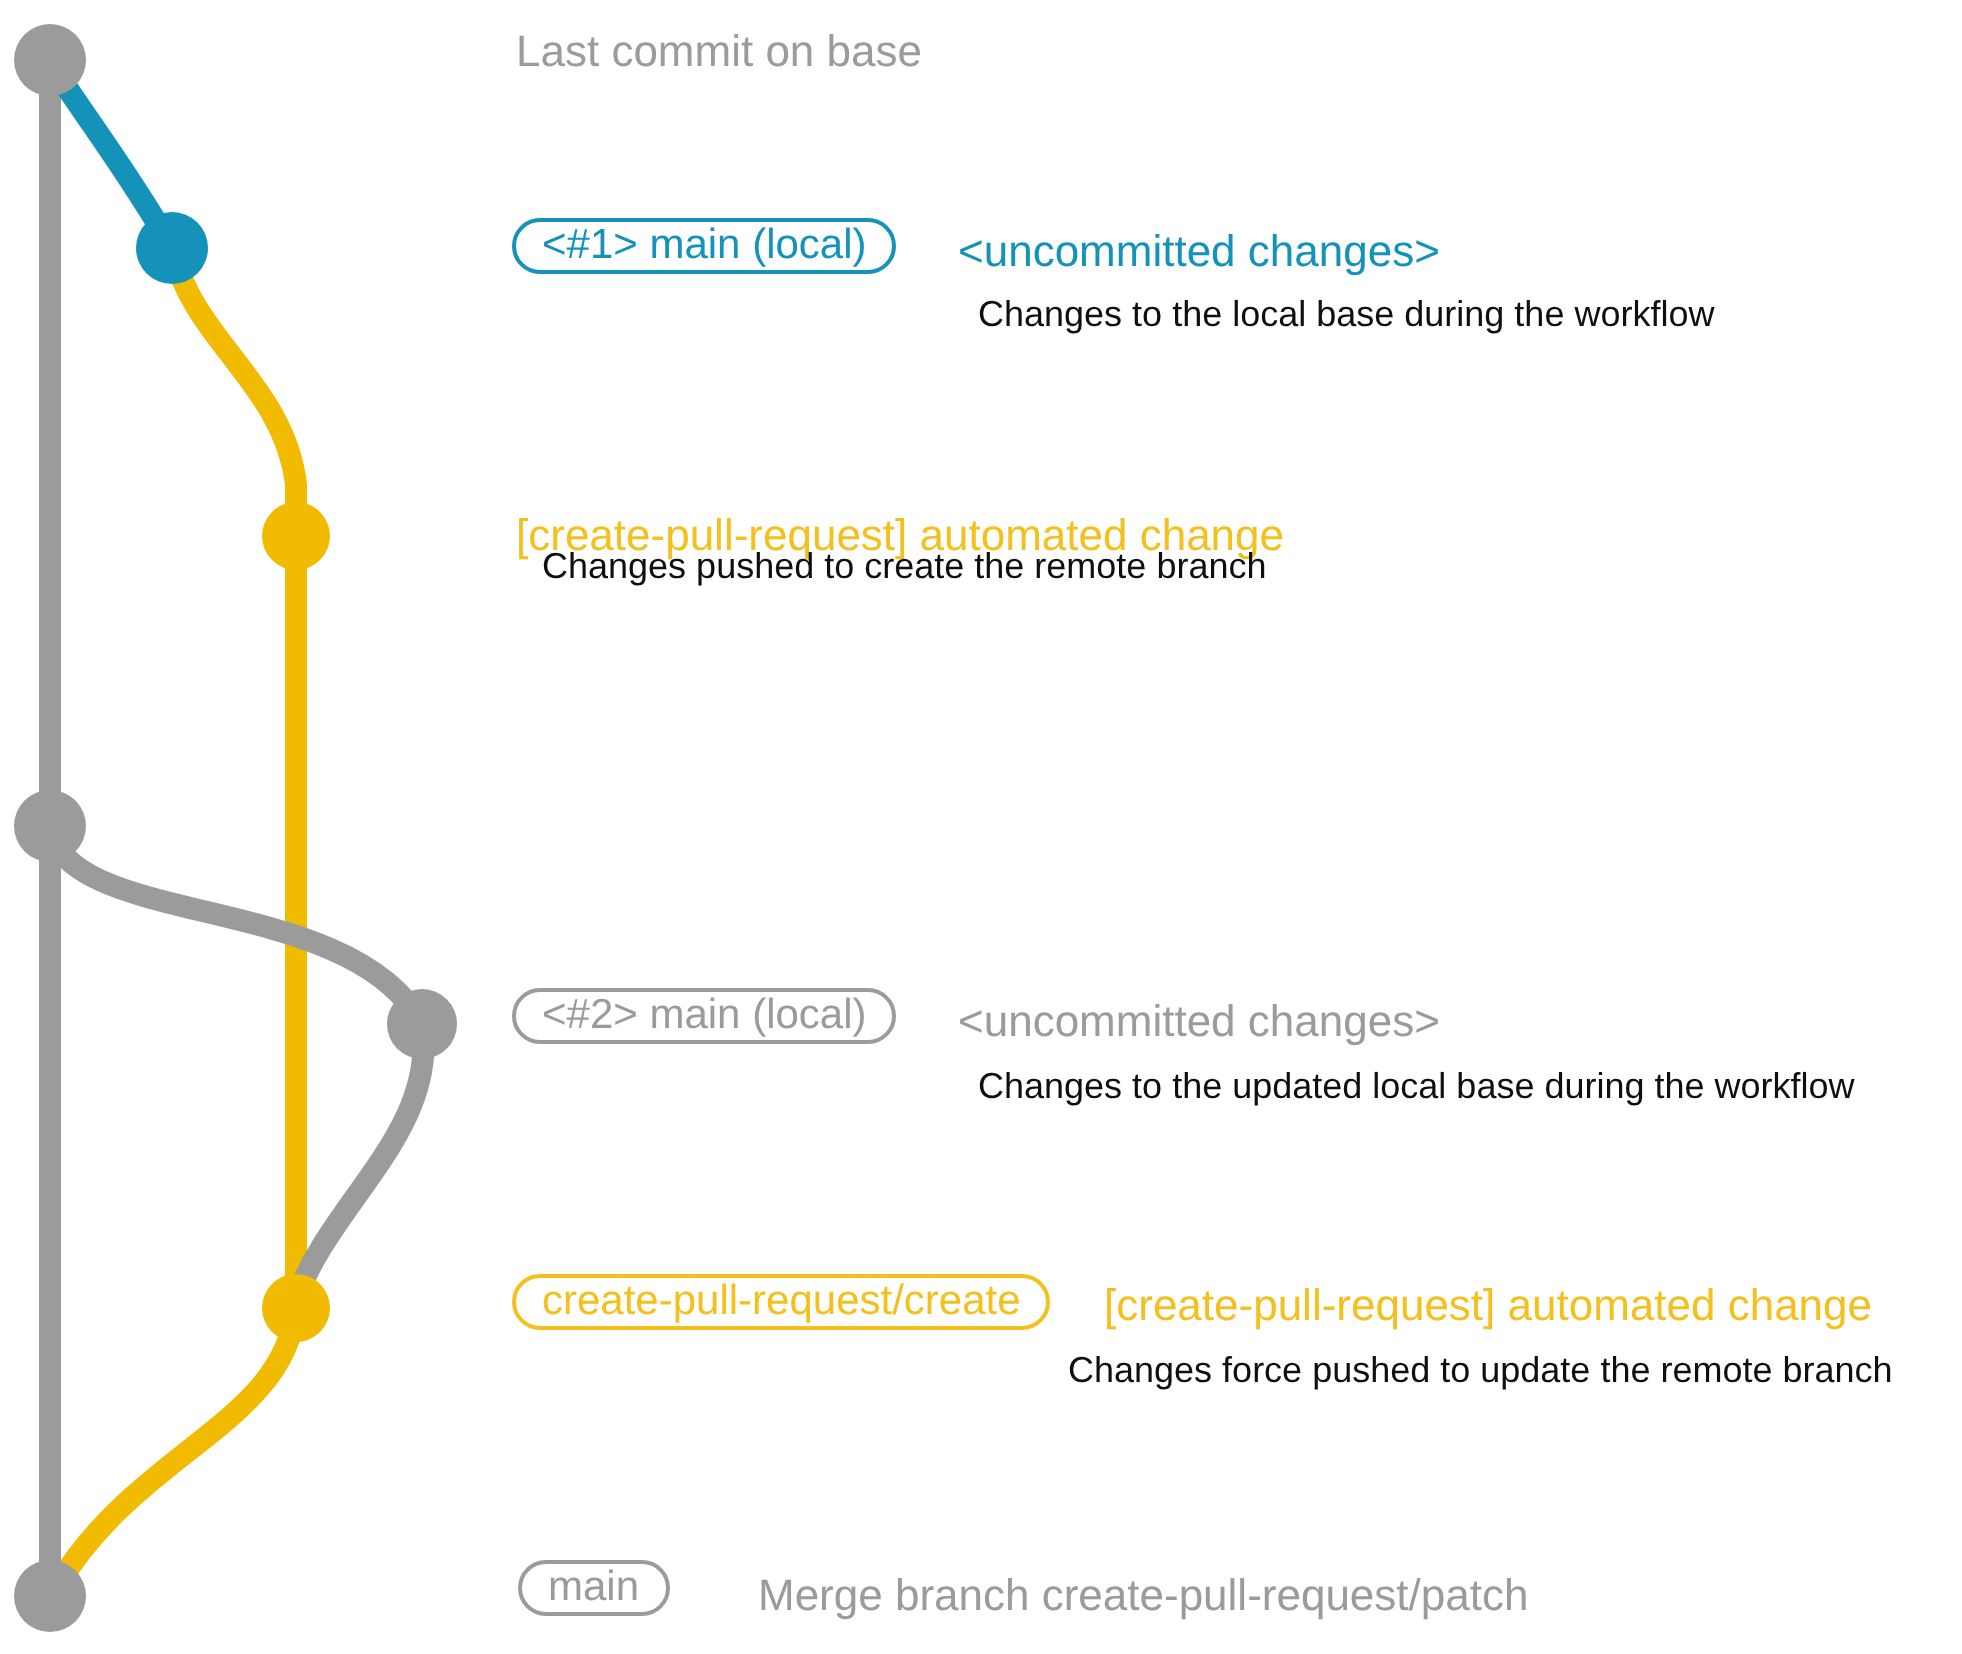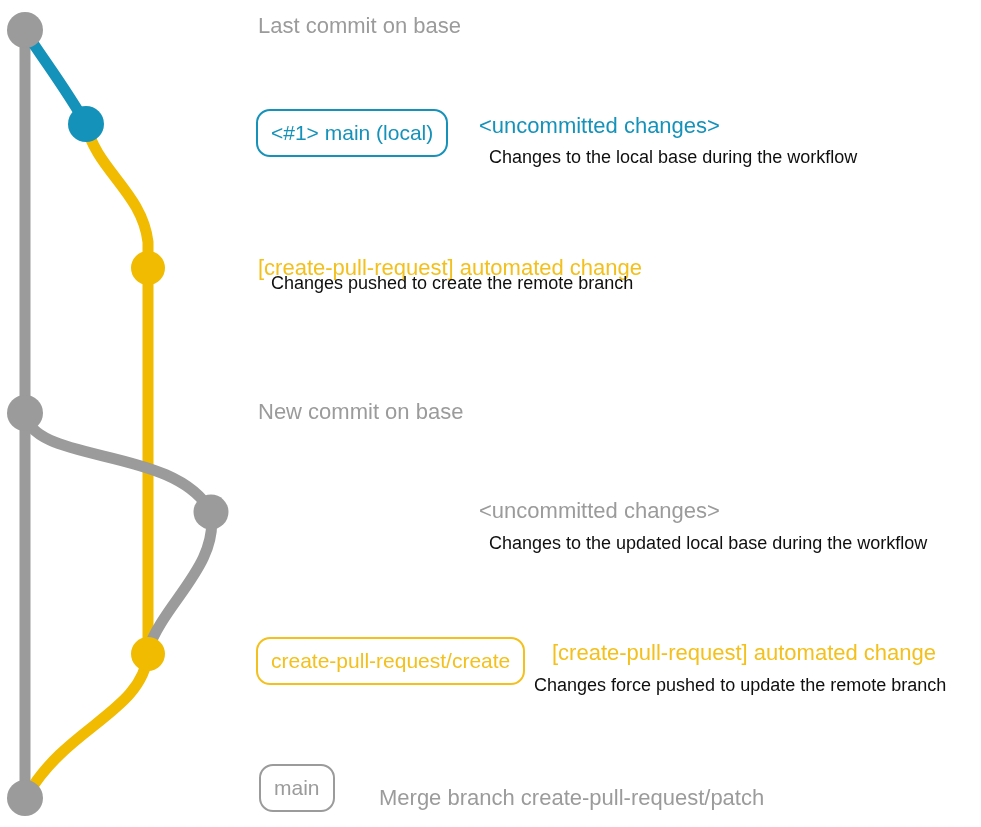--- a/index.html
+++ b/index.html
@@ -35,21 +35,21 @@
     line-height: 26px;
     white-space: nowrap;
   }
   .label { color: var(--gray); }
   .title-blue   { color: var(--blue); }
   .title-gray   { color: var(--gray); }
   .title-yellow { color: var(--yellow_text); }
 
   .badge {
     position: absolute;
-    height: 48px;
+    height: 28px;
     display: inline-flex;
     align-items: center;
     padding: 0 13px;
     border-radius: 14px;
     border: 2px solid;
     font-size: 21px;
     white-space: nowrap;
     background: var(--background);
   }
   .badge-blue   { border-color: var(--blue);        color: var(--blue); }
@@ -90,25 +90,25 @@
 
   <div class="label" style="left:258px; top:13px;">Last commit on base</div>
 
   <div class="badge badge-blue" style="left:256px; top:109px;">&lt;#1&gt; main (local)</div>
   <div class="title title-blue" style="left:479px; top:113px;">&lt;uncommitted changes&gt;</div>
   <div class="desc" style="left:489px; top:146px;">Changes to the local base during the workflow</div>
 
   <div class="title title-yellow" style="left:258px; top:255px;">[create-pull-request] automated change</div>
   <div class="desc" style="left:271px; top:272px;">Changes pushed to create the remote branch</div>
 
-  <div class="label" style="left:258px; top:399px;">New commit on base</div>
 
+  <div class="badge badge-gray" style="left:256px; top:494px;">&lt;#2&gt; main (local)</div>
   <div class="title title-gray" style="left:479px; top:498px;">&lt;uncommitted changes&gt;</div>
   <div class="desc" style="left:489px; top:532px;">Changes to the updated local base during the workflow</div>
 
   <div class="badge badge-yellow" style="left:256px; top:637px;">create-pull-request/create</div>
   <div class="title title-yellow" style="left:552px; top:640px;">[create-pull-request] automated change</div>
   <div class="desc" style="left:534px; top:674px;">Changes force pushed to update the remote branch</div>
 
-  <div class="badge badge-gray" style="left:259px; top:764px;">main</div>
+  <div class="badge badge-gray" style="left:259px; top:780px;">main</div>
   <div class="title title-gray" style="left:331px; top:785px;margin-left:48px;">Merge branch create-pull-request/patch</div>
 
 </div>
 
 </body></html>

